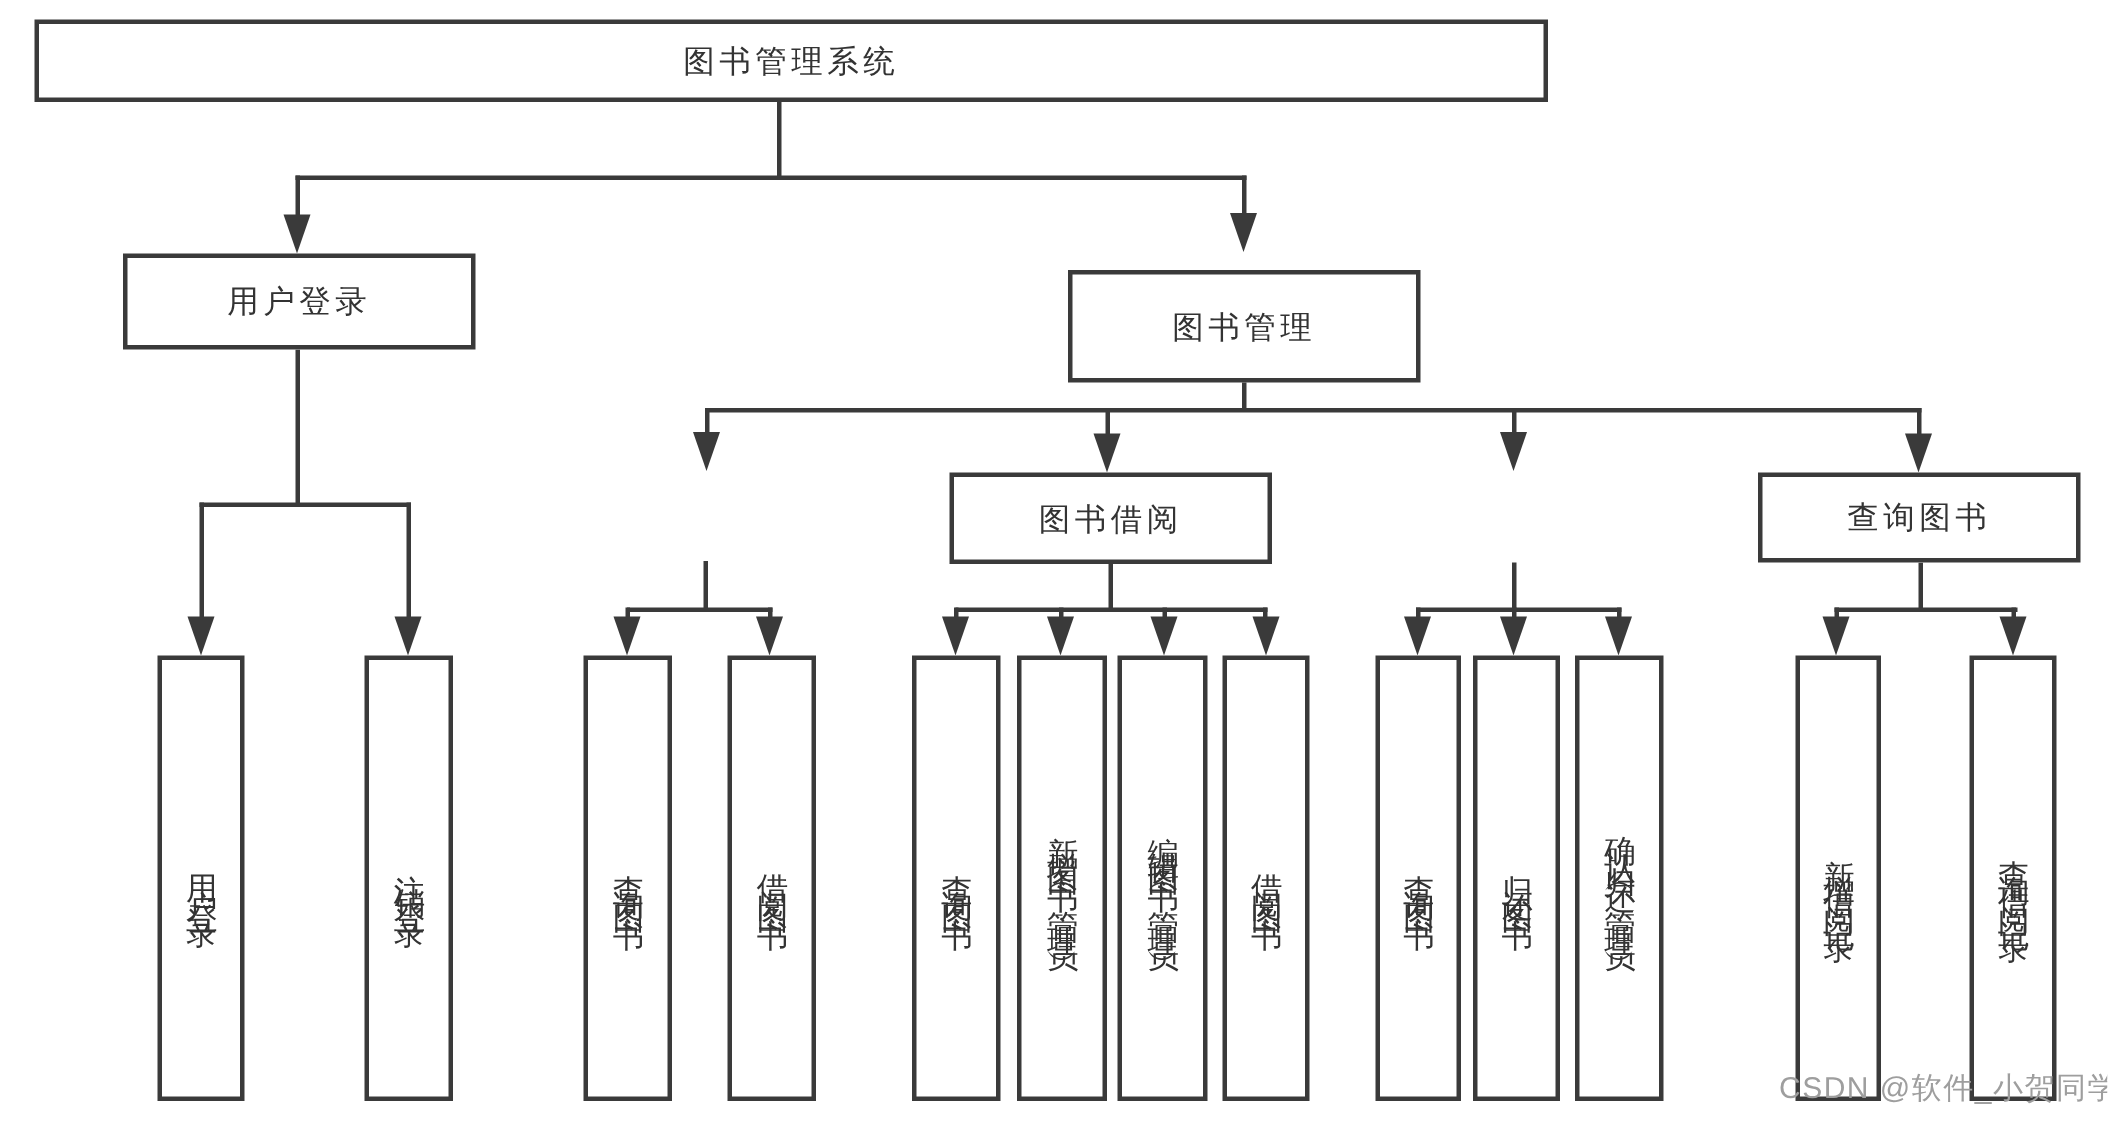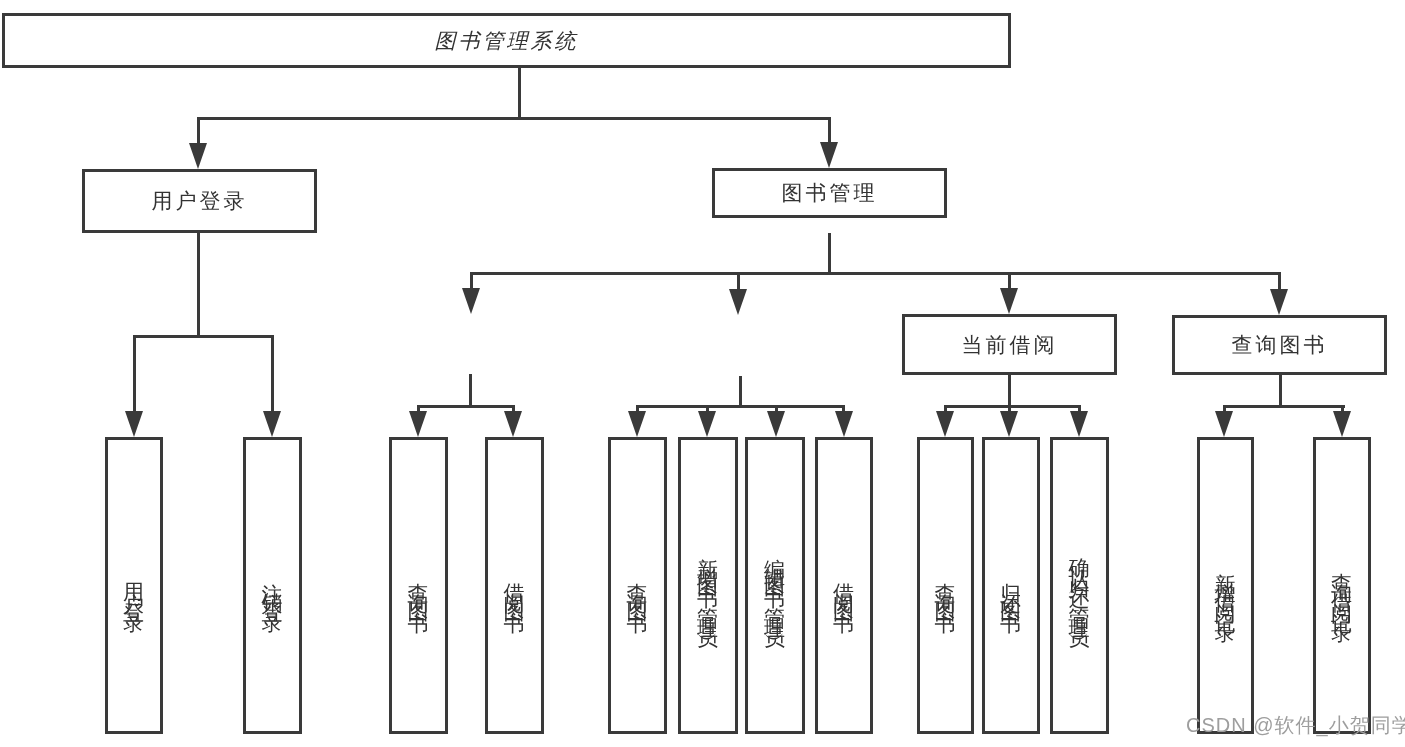--- a/index.html
+++ b/index.html
@@ -65,35 +65,35 @@
     letter-spacing: 1px;
     z-index: 3;
     white-space: nowrap;
   }
 </style>
 </head>
 <body>
 
 <div id="canvas">
 
-  <div class="box" style="left:2px; top:13px; width:1009px; height:55px;font-style:italic;">
+  <div class="box" style="left:23px; top:13px; width:1009px; height:55px;">
     <span>图书管理系统</span>
   </div>
 
   <div class="vline" style="left:518px; top:68px; height:52px;"></div>
   <div class="hline" style="left:197px; top:117px; width:634px;"></div>
   <div class="vline" style="left:197px; top:117px; height:30px;"></div>
   <div class="arrow" style="left:189px; top:143px;"></div>
   <div class="vline" style="left:828px; top:117px; height:30px;"></div>
   <div class="arrow" style="left:820px; top:142px;"></div>
 
   <div class="box" style="left:82px; top:169px; width:235px; height:64px;">
     <span>用户登录</span>
   </div>
-  <div class="box" style="left:712px; top:168px; width:235px; height:50px;justify-content:center;">
+  <div class="box" style="left:712px; top:180px; width:235px; height:75px;justify-content:center;">
     <span>图书管理</span>
   </div>
 
   <div class="vline" style="left:197px; top:233px; height:104px;"></div>
   <div class="hline" style="left:133px; top:335px; width:141px;"></div>
   <div class="vline" style="left:133px; top:335px; height:80px;"></div>
   <div class="arrow" style="left:125px; top:411px;"></div>
   <div class="vline" style="left:271px; top:335px; height:80px;"></div>
   <div class="arrow" style="left:263px; top:411px;"></div>
 
@@ -101,22 +101,22 @@
   <div class="hline" style="left:470px; top:272px; width:811px;"></div>
   <div class="vline" style="left:470px; top:272px; height:20px;"></div>
   <div class="arrow" style="left:462px; top:288px;"></div>
   <div class="vline" style="left:737px; top:272px; height:20px;"></div>
   <div class="arrow" style="left:729px; top:289px;"></div>
   <div class="vline" style="left:1008px; top:272px; height:20px;"></div>
   <div class="arrow" style="left:1000px; top:288px;"></div>
   <div class="vline" style="left:1278px; top:272px; height:20px;"></div>
   <div class="arrow" style="left:1270px; top:289px;"></div>
 
-  <div class="box" style="left:902px; top:314px; width:215px; height:61px;">
-    <span>当前借阅</span>
+  <div class="box" style="left:633px; top:315px; width:215px; height:61px;">
+    <span>图书借阅</span>
   </div>
   <div class="box" style="left:1172px; top:315px; width:215px; height:60px;">
     <span>查询图书</span>
   </div>
 
   <div class="vline" style="left:469px; top:374px; height:33px;"></div>
   <div class="hline" style="left:418px; top:405px; width:97px;"></div>
   <div class="vline" style="left:417px; top:405px; height:10px;"></div>
   <div class="arrow" style="left:409px; top:411px;"></div>
   <div class="vline" style="left:512px; top:405px; height:10px;"></div>

